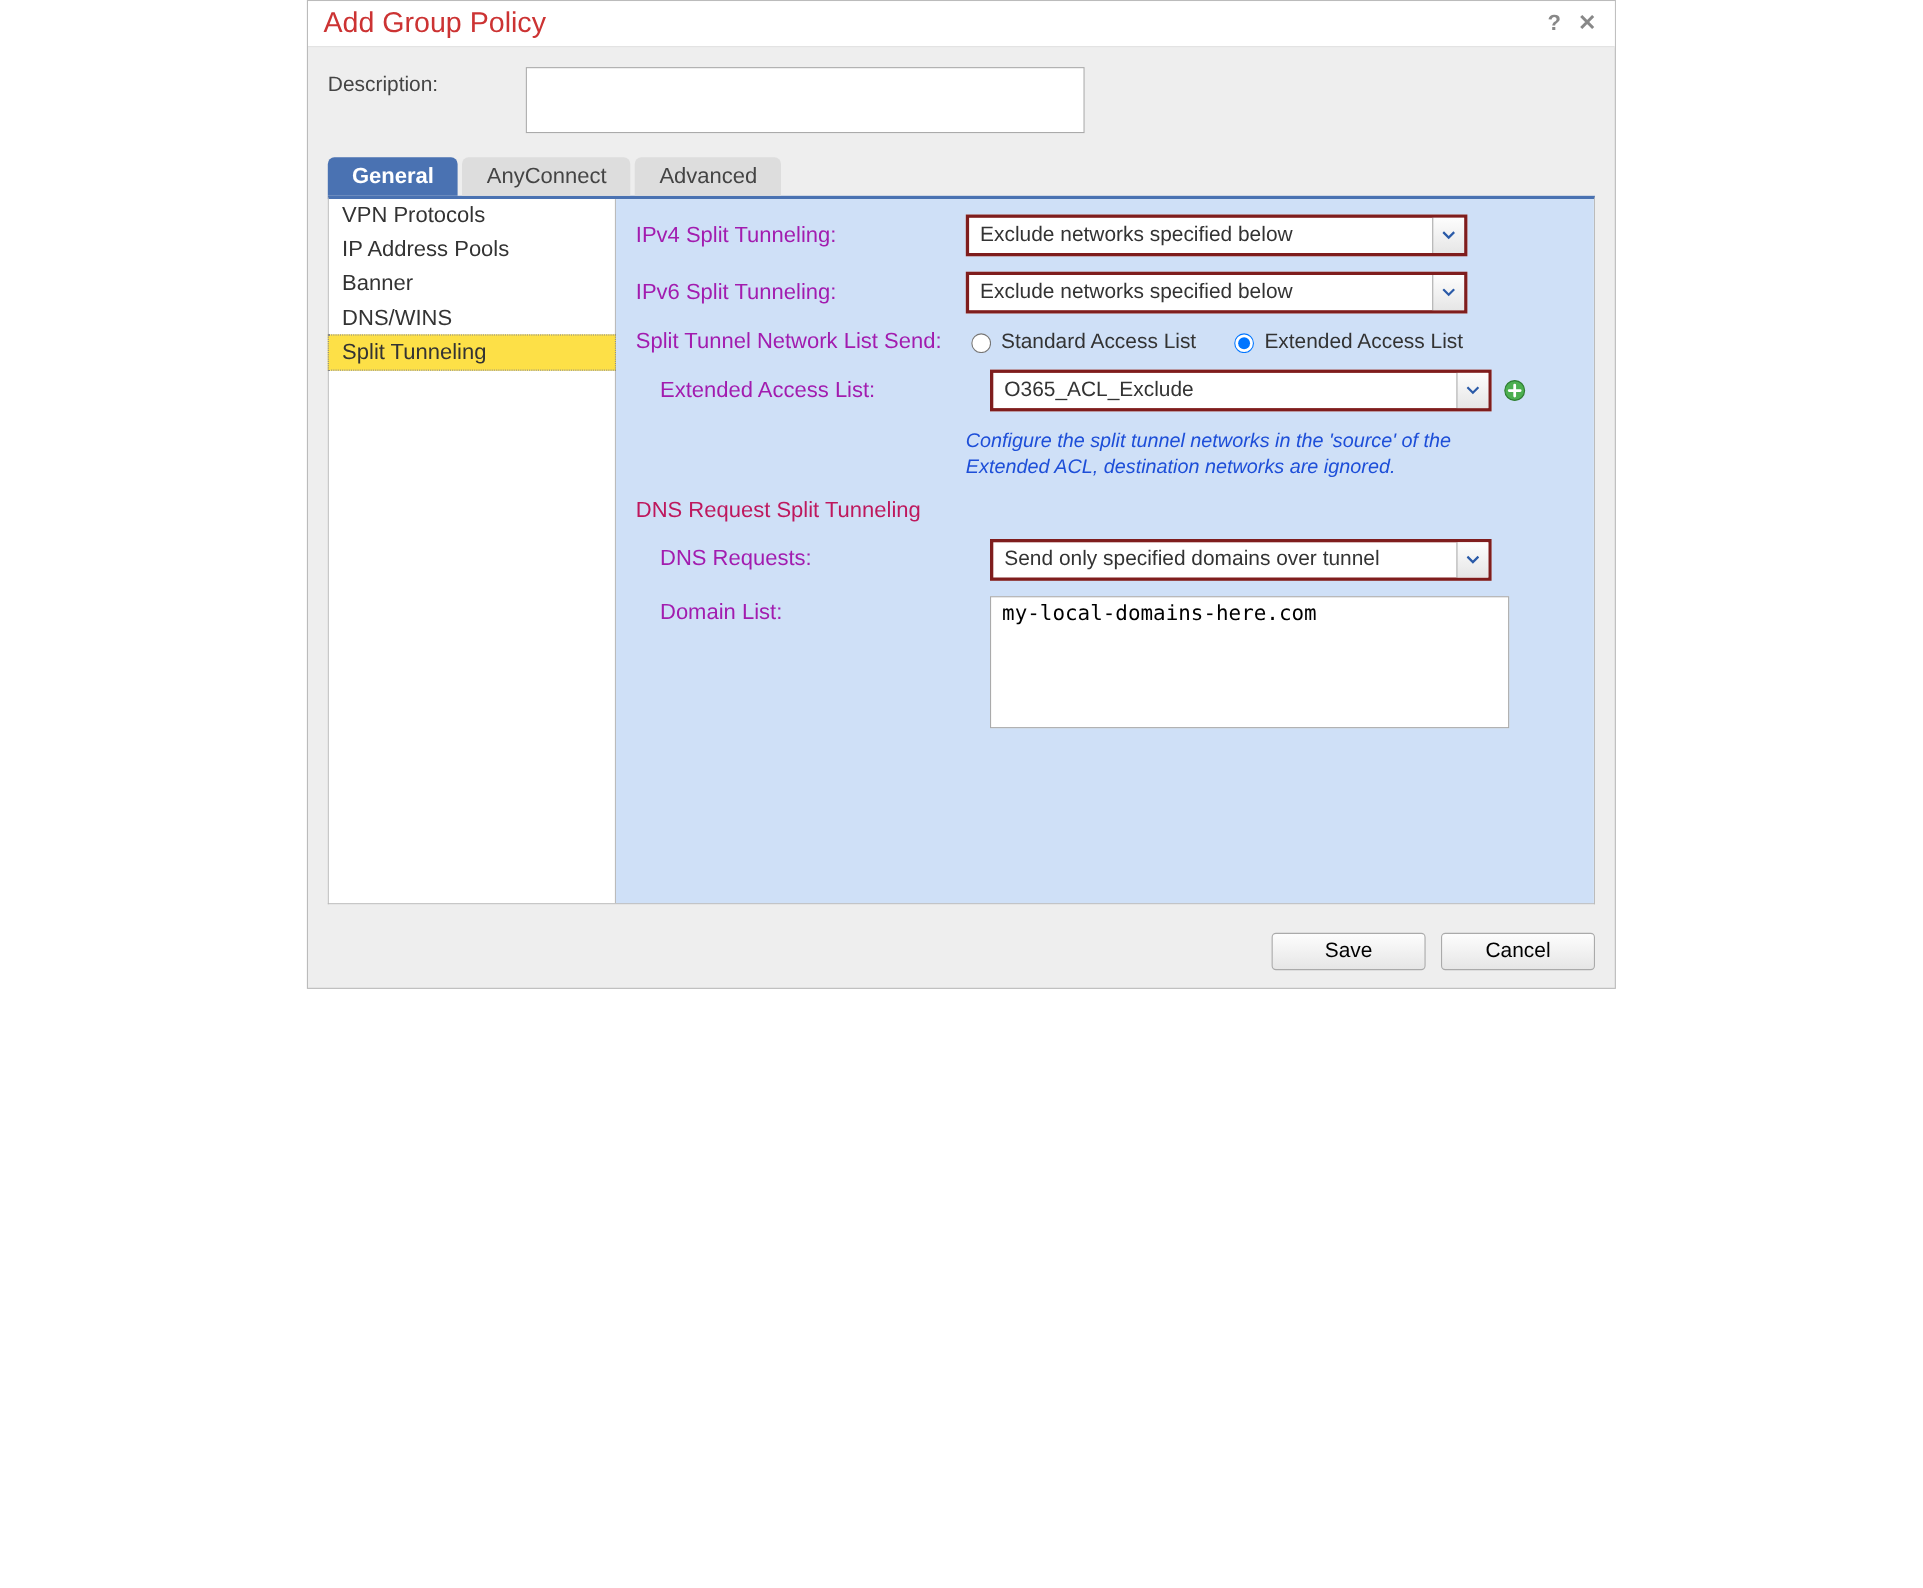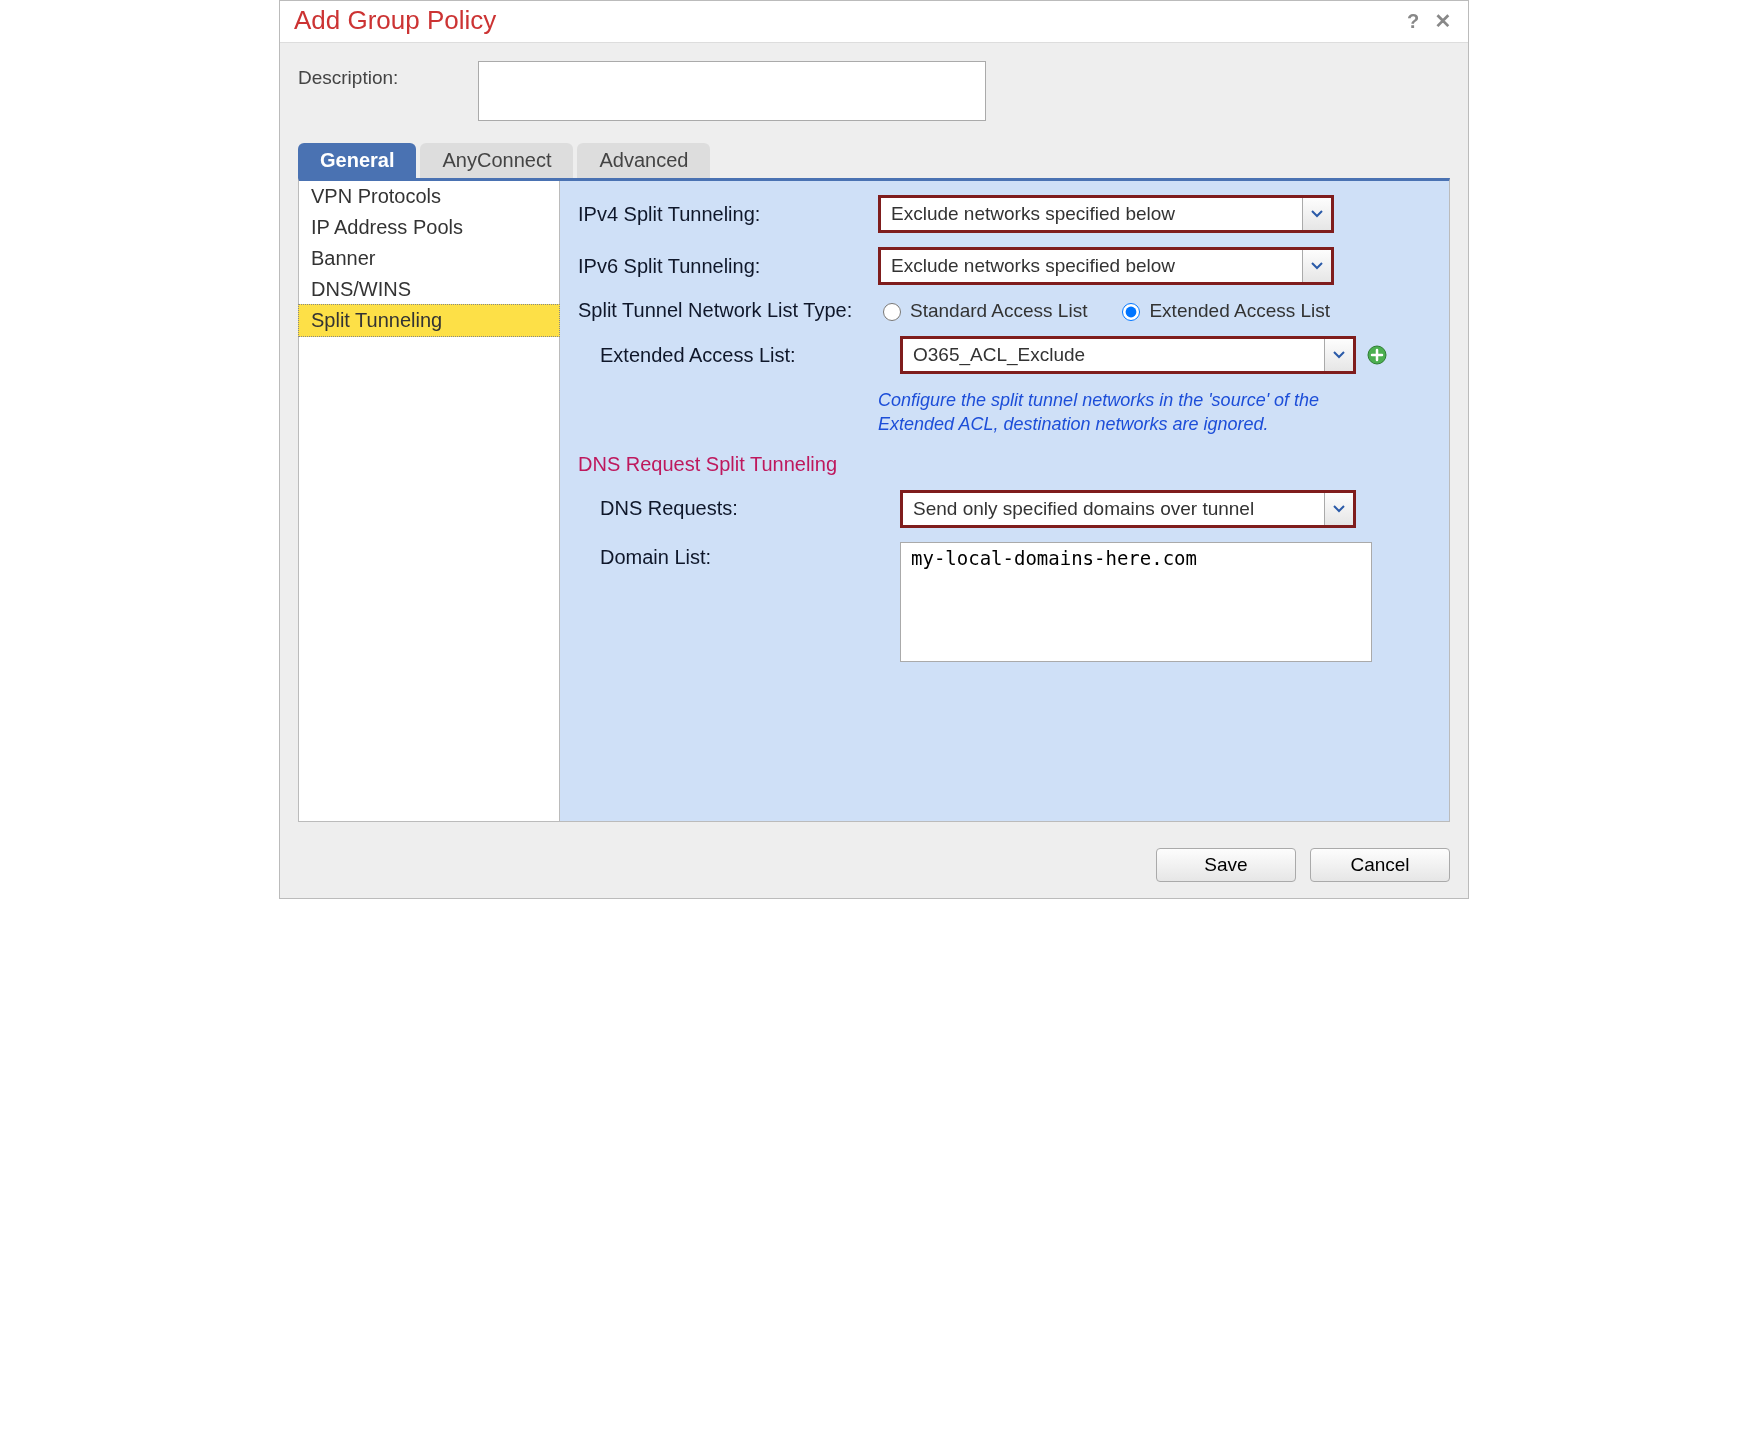--- a/index.html
+++ b/index.html
@@ -119,21 +119,21 @@
     padding: 14px 18px;
   }
   .crow {
     display: flex;
     align-items: center;
     margin-bottom: 14px;
   }
   .crow.top { align-items: flex-start; }
   .crow .lbl {
     width: 300px;
-    color: #0f172a;
+    color: #a21caf;
     font-size: 20px;
   }
   .crow .lbl.indent { padding-left: 22px; }
   .dropdown {
     display: flex;
     width: 450px;
     height: 32px;
     background: #fff;
     border: 3px solid #7f1d1d;
     align-items: center;
@@ -266,21 +266,21 @@
           <span>Exclude networks specified below</span>
           <div class="arrow">
             <svg viewBox="0 0 12 8">
                 <path d="M1 1 L6 6 L11 1" fill="none" stroke="#2a5aa8" stroke-width="2"></path>
               </svg>
           </div>
         </div>
       </div>
 
       <div class="crow">
-        <div class="lbl">Split Tunnel Network List Type:</div>
+        <div class="lbl">Split Tunnel Network List Send:</div>
         <div class="radio-row">
           <label>
             <input type="radio" name="lt" style="">
             <span>Standard Access List</span>
           </label>
           <label>
             <input type="radio" name="lt" checked="" style="">
             <span>Extended Access List</span>
           </label>
         </div>

